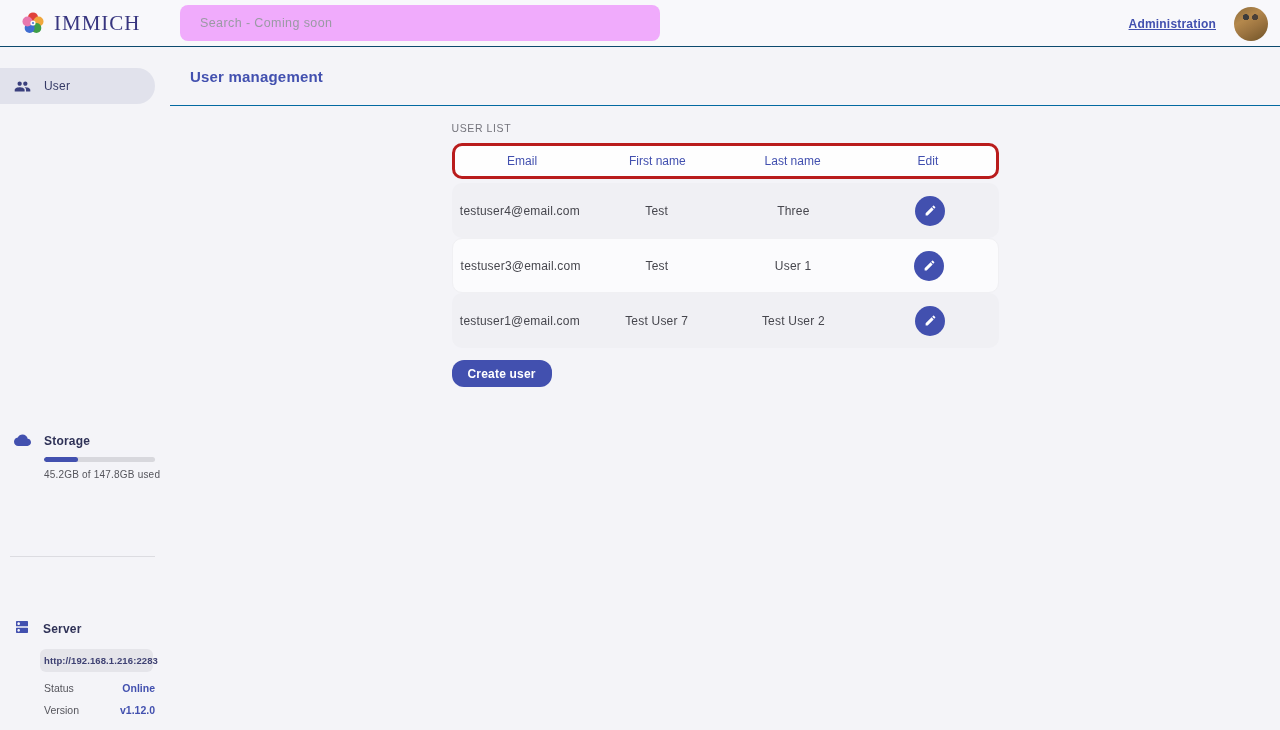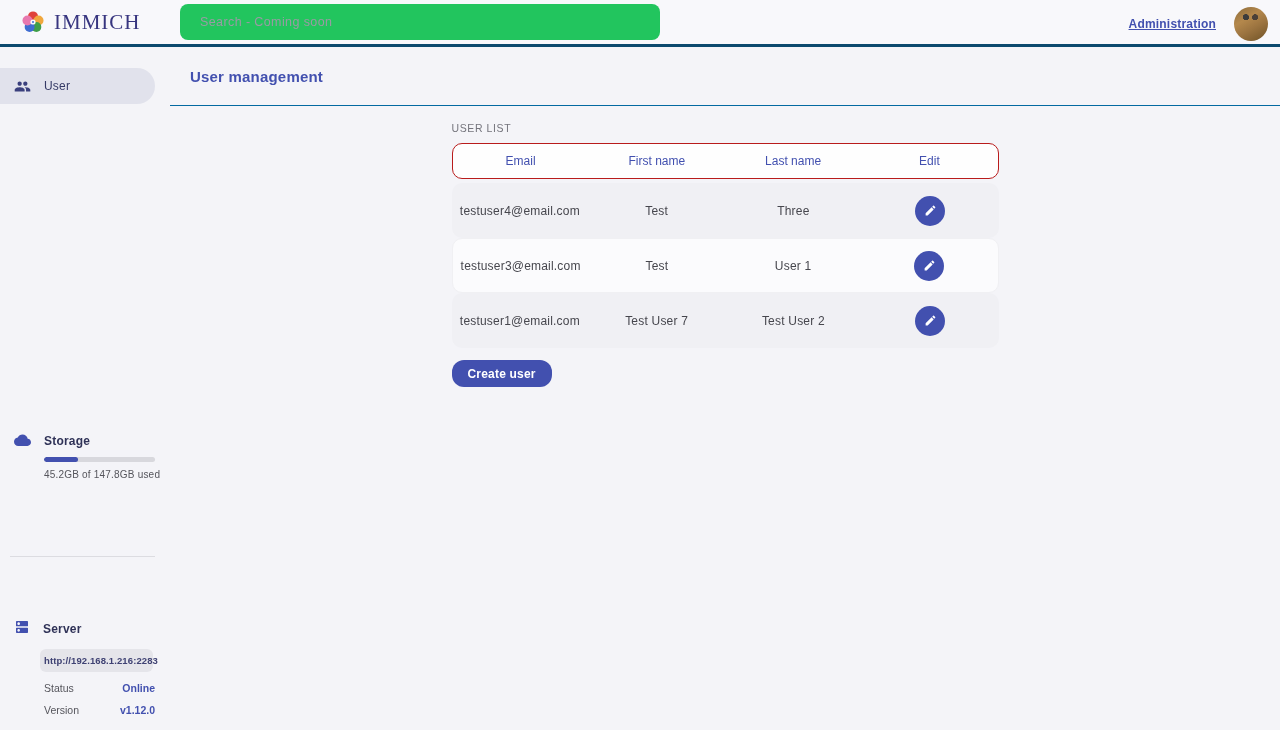--- a/index.html
+++ b/index.html
@@ -6,31 +6,31 @@
   html,body { width:1280px; height:730px; overflow:hidden; }
   body {
     font-family: "Liberation Sans", "DejaVu Sans", sans-serif;
     background:#f4f4f8;
     color:#46464d;
     --accent:#4250af;
   }
 
   
   .topbar {
-    height:47px; background:#f8f8fb; border-bottom:3px solid #0c4a6e;
+    height:47px; background:#f8f8fb; border-bottom:1px solid #0c4a6e;
     display:flex; align-items:center; position:relative;
   }
   .brand { display:flex; align-items:center; gap:8px; padding-left:20px; width:180px; }
   .brand-logo { width:26px; height:26px; display:block; }
   .brand-name {
     font-family:"Liberation Serif","DejaVu Serif",serif;
     font-size:21px; letter-spacing:1px; color:#37357f; font-weight:500;
   }
   .search-box {
-    width:480px; height:36px; margin-left:0; background:#22c55e;
+    width:480px; height:36px; margin-left:0; background:#f0abfc;
     border:none; border-radius:8px; padding:0 20px;
     font-size:12.5px; color:#55555e; letter-spacing:0.4px;
     font-family:inherit; outline:none;
   }
   .search-box::placeholder { color:#9a9aa4; }
   .topbar-right { position:absolute; right:12px; top:0; height:47px; display:flex; align-items:center; gap:18px; }
   .admin-link {
     font-size:12px; font-weight:700; color:var(--accent);
     text-decoration:underline; cursor:pointer; letter-spacing:0.2px;
   }
@@ -79,21 +79,21 @@
   .main-header {
     height:59px; border-bottom:1px solid #0369a1;
     display:flex; align-items:center; padding-left:20px;
   }
   .page-title { font-size:15px; font-weight:600; color:var(--accent); letter-spacing:0.2px; }
   .content { width:547px; margin:16px auto 0; }
   .section-label {
     font-size:10.5px; font-weight:500; color:#74747c; letter-spacing:0.6px; margin-bottom:9px;
   }
   .table-header {
-    height:36px; background:#fefefe; border:1px solid #b91c1c; border-radius:10px;
+    height:36px; background:#fefefe; border:3px solid #b91c1c; border-radius:10px;
     display:grid; grid-template-columns:repeat(4,1fr); align-items:center;
   }
   .th { text-align:center; font-size:12px; font-weight:500; color:var(--accent); }
   .table-rows { margin-top:4px; }
   .table-row {
     height:55px; display:grid; grid-template-columns:repeat(4,1fr); align-items:center;
     border-radius:10px;
   }
   .table-row:nth-child(odd) { background:#f0f0f4; }
   .table-row:nth-child(even) { background:#fbfbfd; border:1px solid #f0f0f3; }

